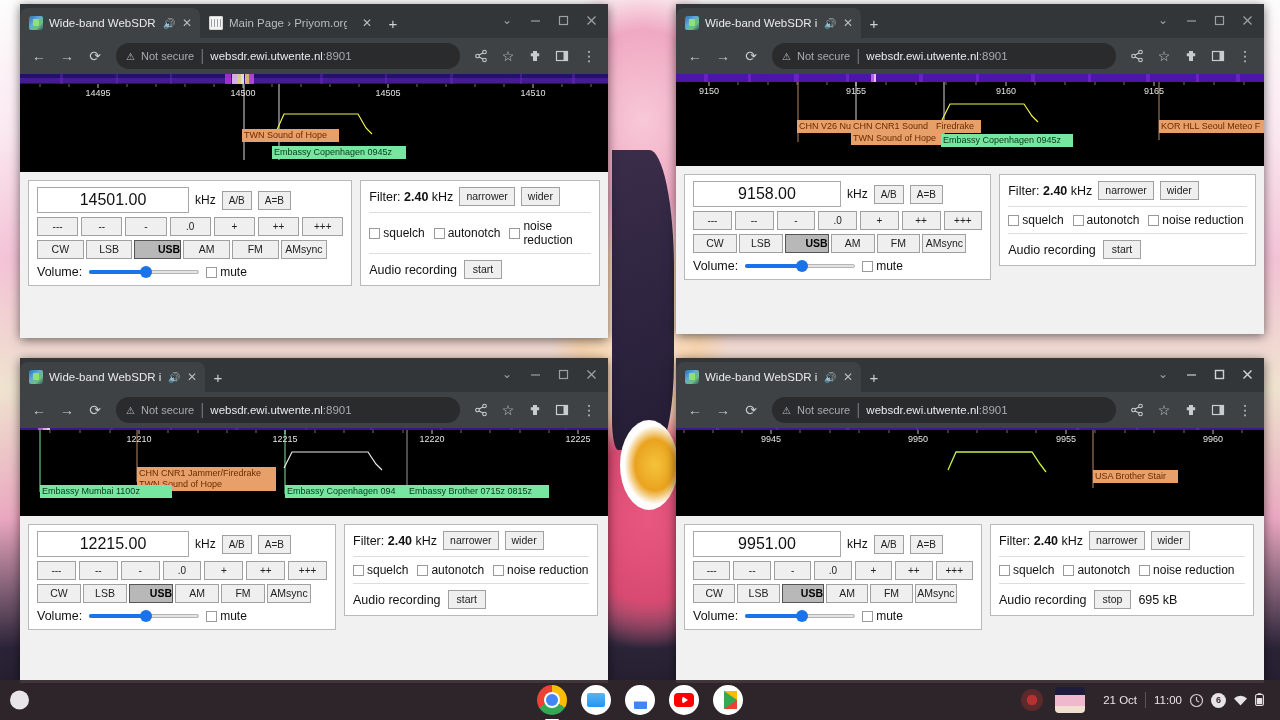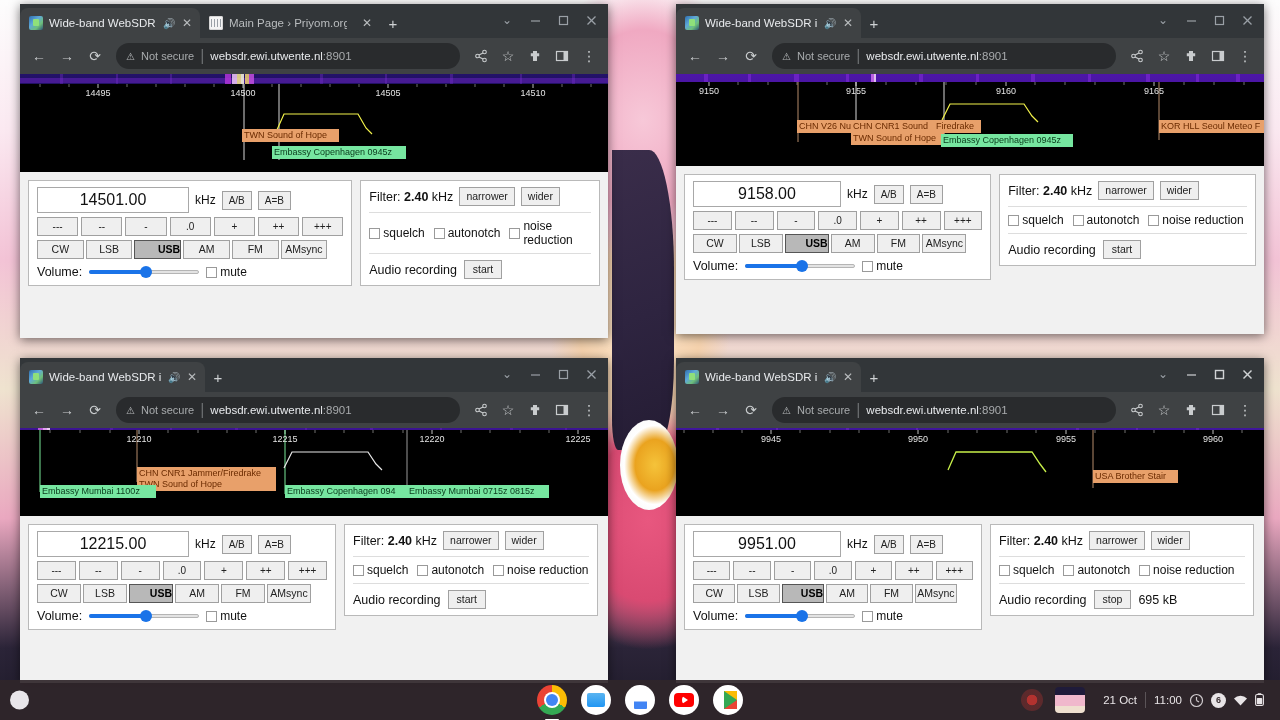--- a/index.html
+++ b/index.html
@@ -818,23 +818,23 @@
         <line x1="265" y1="0" x2="265" y2="64" stroke="#78e898" stroke-width="1"></line>
         <line x1="387" y1="0" x2="387" y2="64" stroke="#9a9a9a" stroke-width="1"></line>
         <path d="M264 38 L272 22 L348 22 L356 34 L362 40" fill="none" stroke="#e8e8e8" stroke-width="1.2"></path>
       </svg>
       <span class="tlabel" style="left:119px;">12210</span>
       <span class="tlabel" style="left:265px;">12215</span>
       <span class="tlabel" style="left:412px;">12220</span>
       <span class="tlabel" style="left:558px;">12225</span>
       <span class="lbl orange" style="left:117px; top:37px; width:139px;">CHN CNR1 Jammer/Firedrake</span>
       <span class="lbl orange" style="left:117px; top:48px; width:139px;">TWN Sound of Hope</span>
-      <span class="lbl green" style="left:20px; top:55px; width:116px;">Embassy Mumbai 1100z</span>
+      <span class="lbl green" style="left:20px; top:55px; width:132px;">Embassy Mumbai 1100z</span>
       <span class="lbl green" style="left:265px; top:55px; width:122px;">Embassy Copenhagen 094</span>
-      <span class="lbl green" style="left:387px; top:55px; width:142px;">Embassy Mumbai 0715z 0815z</span>
+      <span class="lbl green" style="left:387px; top:55px; width:142px;">Embassy Brother 0715z 0815z</span>
     </div>
     <div class="panels" style="position:absolute; top:158px; left:0; right:0;">
       <div class="panel" style="width:308px;">
         <div class="freqrow">
           <div class="freqbox" style="width:152px;">12215.00</div>
           <span class="khz">kHz</span>
           <div class="btn ab">A/B</div>
           <div class="btn ab">A=B</div>
         </div>
         <div class="steprow">

